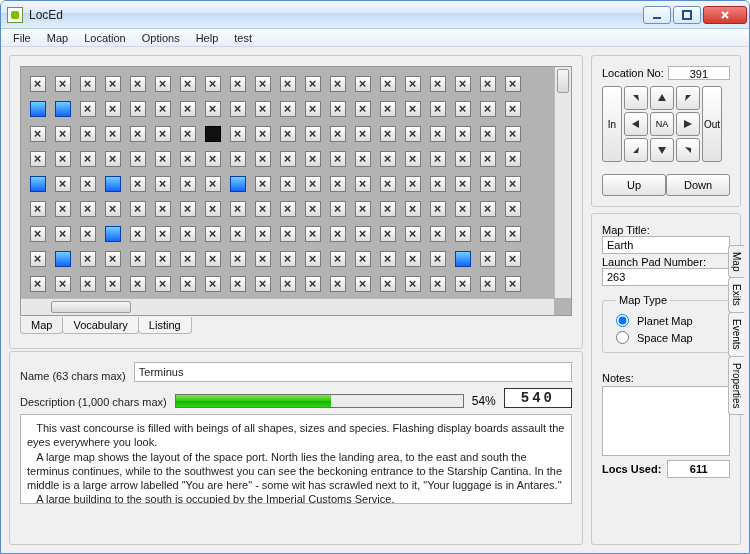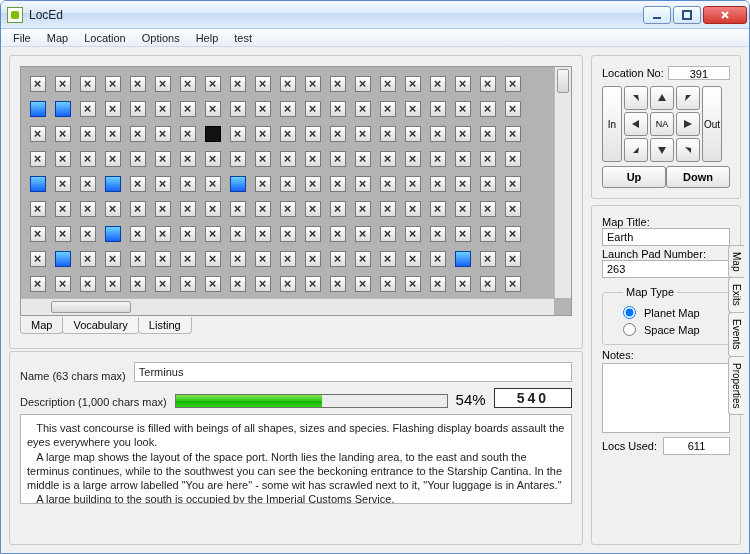--- a/index.html
+++ b/index.html
@@ -43,46 +43,46 @@
   .tabs .tab.active{background:#f0f0f0;z-index:2;}
 
   
   .lower{flex:1;}
   .row{display:flex;align-items:flex-end;gap:8px;font-size:11px;margin-bottom:6px;}
   .label{color:#222;}
   input.text,textarea{font-family:inherit;font-size:11px;border:1px solid #b4b4b4;padding:3px 4px;background:#fff;color:#222;}
   input.text{height:20px;}
   .progress{flex:1;height:14px;border:1px solid #707070;background:#ececec;position:relative;}
   .progress .bar{position:absolute;left:0;top:0;bottom:0;width:54%;background:linear-gradient(to bottom,#7fe64a,#2fc717 50%,#17b400 51%,#2fd41a);}
-  .lcd{font-family:Liberation Sans, sans-serif;border:1px solid #333;padding:1px 22px;letter-spacing:3px;font-size:14px;background:#fff;color:#222;font-weight:bold}
+  .lcd{font-family:Liberation Mono, monospace;border:1px solid #333;padding:1px 16px;letter-spacing:3px;font-size:14px;background:#fff;color:#222;font-weight:bold}
   .desc{width:100%;height:90px;resize:none;line-height:1.3;padding:6px;}
 
   
   .rightcol{width:150px;display:flex;flex-direction:column;gap:6px;}
   .locno{display:flex;align-items:center;gap:4px;font-size:11px;margin-bottom:6px;}
   .locno .val{flex:1;border:1px solid #b4b4b4;background:#fff;height:14px;padding:1px 4px;text-align:center;}
   .navbtn,.tallbtn{border:1px solid #8c8c8c;background:linear-gradient(#fff,#e4e4e4);display:flex;align-items:center;justify-content:center;font-size:10px;border-radius:3px;}
   .navbtn{width:24px;height:24px;}
   .tallbtn{height:76px;font-size:10px;}
   .navbtn svg{width:10px;height:10px;fill:#333;}
-  .btnrow{display:flex;gap:0;margin-top:4px;font-weight:bold;}
+  .btnrow{display:flex;gap:0;margin-top:12px;}
   .wbtn{flex:1;height:22px;border:1px solid #8c8c8c;border-radius:3px;background:linear-gradient(#fff,#e4e4e4);font-size:11px;display:flex;align-items:center;justify-content:center;}
 
   .sidetabs{position:absolute;right:-3px;top:190px;display:flex;flex-direction:column;gap:-1px;}
   .sidetab{writing-mode:vertical-rl;font-size:10px;padding:6px 2px;border:1px solid #b7b7b7;border-right:none;border-radius:4px 0 0 4px;background:#f4f4f4;margin-bottom:-1px;}
   .sidetab.active{background:#f0f0f0;}
 
-  fieldset{border:1px solid #c9c9c9;border-radius:3px;padding:4px 20px 8px;margin:6px 0 4px;font-size:11px;}
+  fieldset{border:1px solid #c9c9c9;border-radius:3px;padding:4px 13px 8px;margin:6px 0 19px;font-size:11px;}
   fieldset legend{font-size:11px;padding:0 3px;}
   .radio{font-size:11px;display:flex;align-items:center;gap:8px;margin-top:4px;}
   .radio input{margin:0;}
   .fld{font-size:11px;margin-bottom:2px;}
   .fld input{width:100%;height:18px;font-size:11px;padding:1px 4px;border:1px solid #b4b4b4;}
   .notes{width:100%;height:70px;resize:none;border:1px solid #b4b4b4;background:#fff;}
-  .bottomstat{display:flex;align-items:center;gap:6px;font-size:11px;margin-top:4px;}
+  .bottomstat{display:flex;align-items:center;gap:6px;font-size:11px;margin-top:4px;font-weight:bold;}
   .bottomstat .box{flex:1;border:1px solid #b4b4b4;background:#fff;text-align:center;height:18px;line-height:16px;}
 
 </style>
 </head>
 <body>
 
 <div class="window">
   <div class="titlebar">
     <div class="app-icon"></div>
     <div class="title">LocEd</div>
@@ -678,21 +678,21 @@
       <div class="panel lower">
         <div class="row">
           <span class="label">Name (63 chars max)</span>
           <input class="text" style="flex: 1 1 0%;" value="Terminus">
         </div>
         <div class="row">
           <span class="label">Description (1,000 chars max)</span>
           <div class="progress">
               <div class="bar"></div>
             </div>
-          <span style="font-size:15px">54%</span>
+          <span style="font-size:12px">54%</span>
           <span class="lcd">540</span>
         </div>
         <textarea class="desc" style="">   This vast concourse is filled with beings of all shapes, sizes and species. Flashing display boards assault the eyes everywhere you look.
    A large map shows the layout of the space port. North lies the landing area, to the east and south the terminus continues, while to the southwest you can see the beckoning entrance to the Starship Cantina. In the middle is a large arrow labelled "You are here" - some wit has scrawled next to it, "Your luggage is in Antares."
    A large building to the south is occupied by the Imperial Customs Service.</textarea>
       </div>
     </div>
 
     <div class="rightcol" style="position:relative">
       <div class="panel">

